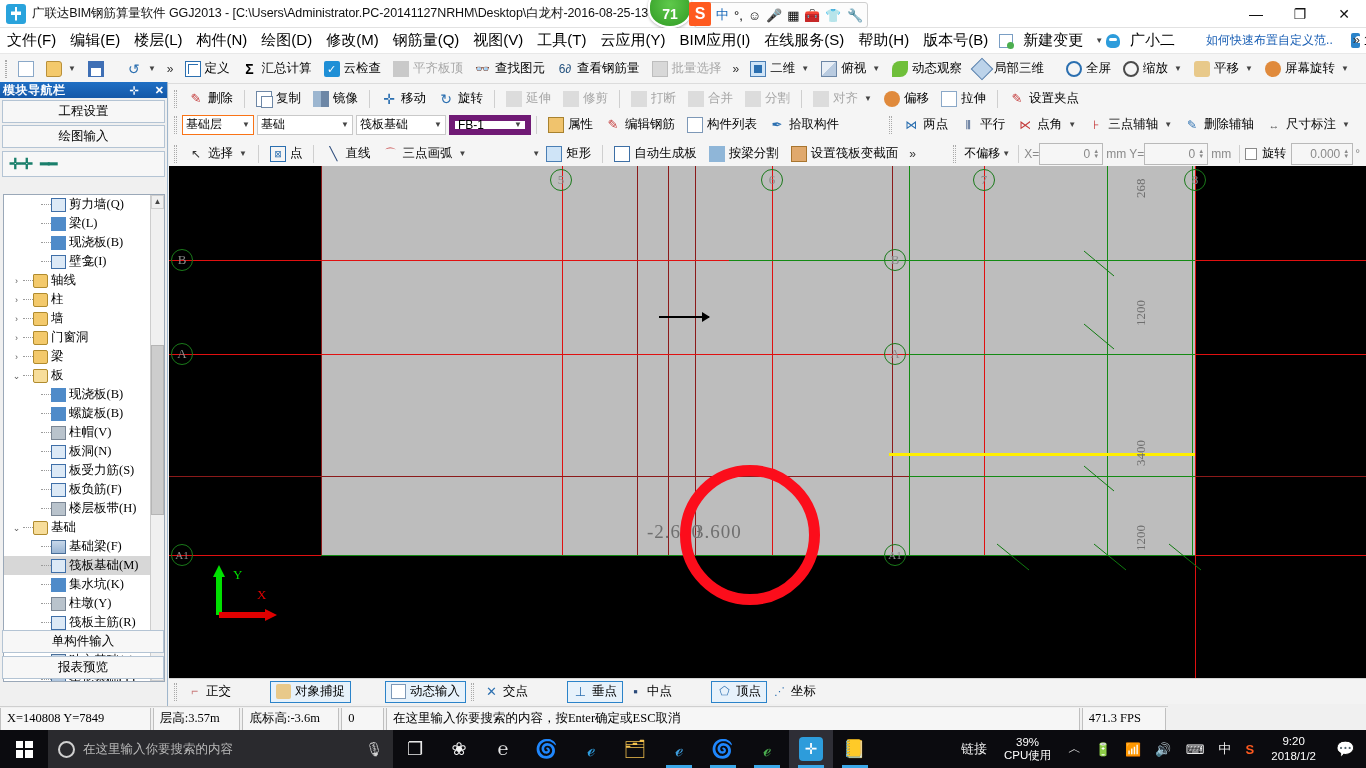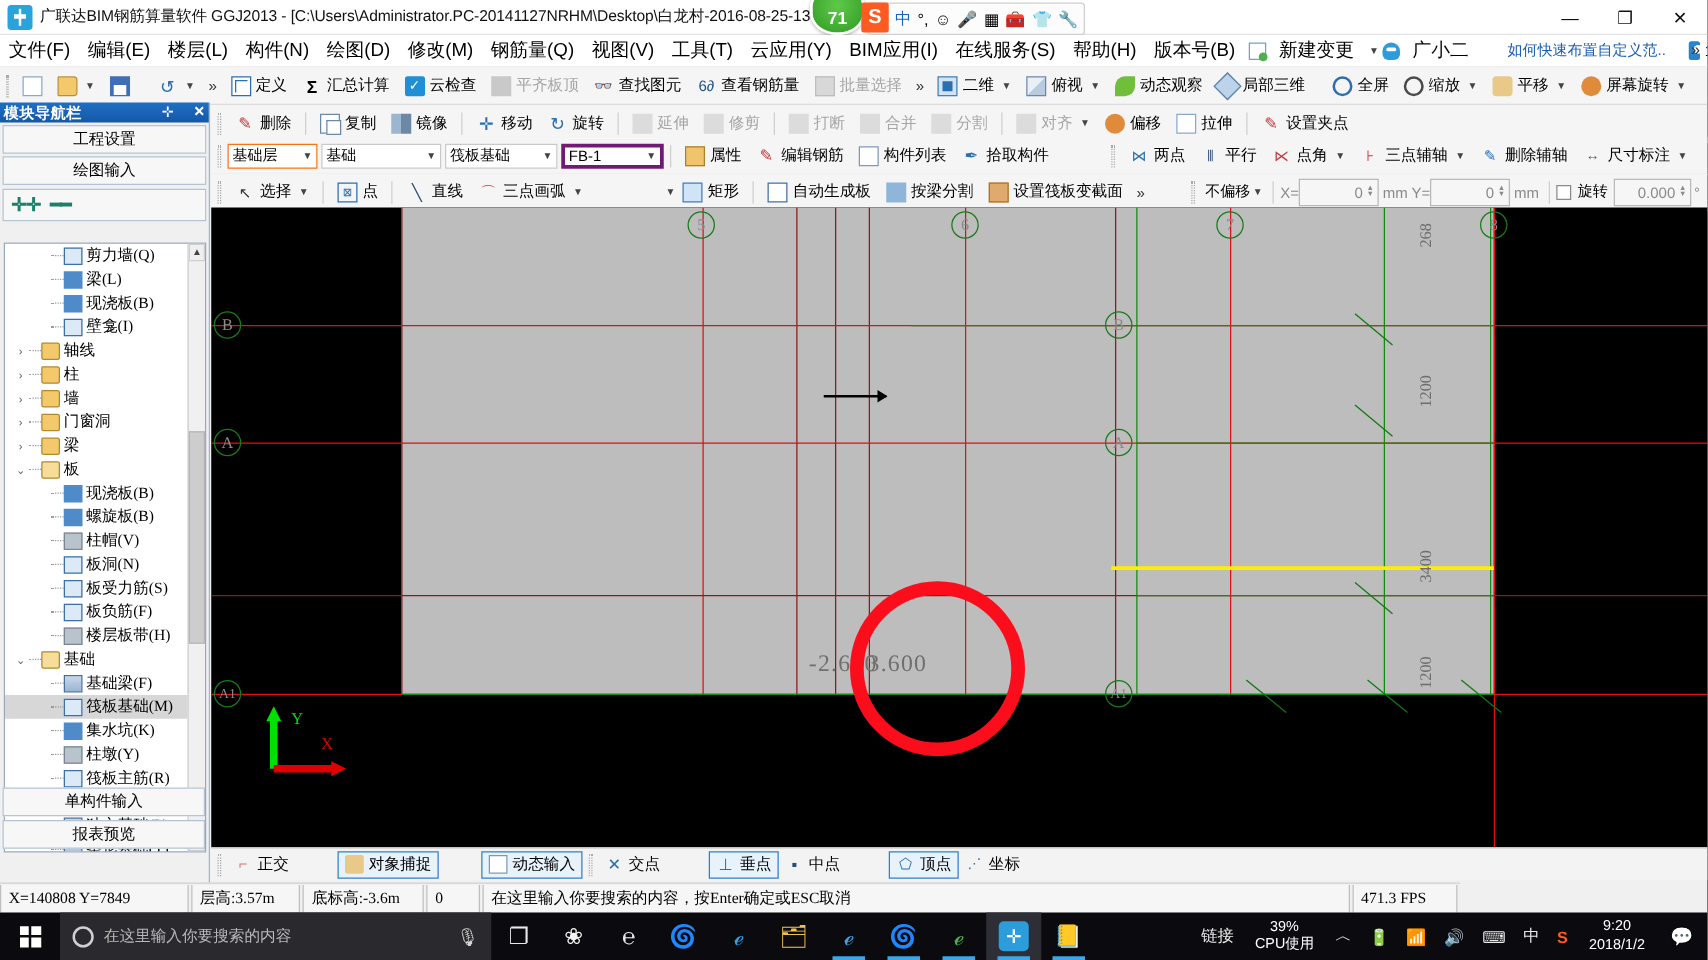--- a/index.html
+++ b/index.html
@@ -512,21 +512,21 @@
         <span class="dd">▼</span>
       </span>
     <span style="display:flex;align-items:center;border:1px solid #c9c9c9;background:#fff;height:20px;padding:0 3px;width:96px;justify-content:space-between;margin-left:3px;">
         <span>基础</span>
         <span class="dd">▼</span>
       </span>
     <span style="display:flex;align-items:center;border:1px solid #c9c9c9;background:#fff;height:20px;padding:0 3px;width:90px;justify-content:space-between;margin-left:3px;">
         <span>筏板基础</span>
         <span class="dd">▼</span>
       </span>
-    <span style="display:flex;align-items:center;border:3px solid #701a75;background:#fff;height:20px;padding:0 3px;width:82px;justify-content:space-between;margin-left:3px;">
+    <span style="display:flex;align-items:center;border:6px solid #701a75;background:#fff;height:20px;padding:0 3px;width:82px;justify-content:space-between;margin-left:3px;">
         <span>FB-1</span>
         <span class="dd">▼</span>
       </span>
     <span class="tb-sep"></span>
     <span class="tb-btn">
         <span class="gi gi-attr"></span>
         <span>属性</span>
       </span>
     <span class="tb-btn">
         <span class="gi gi-del">✎</span>

